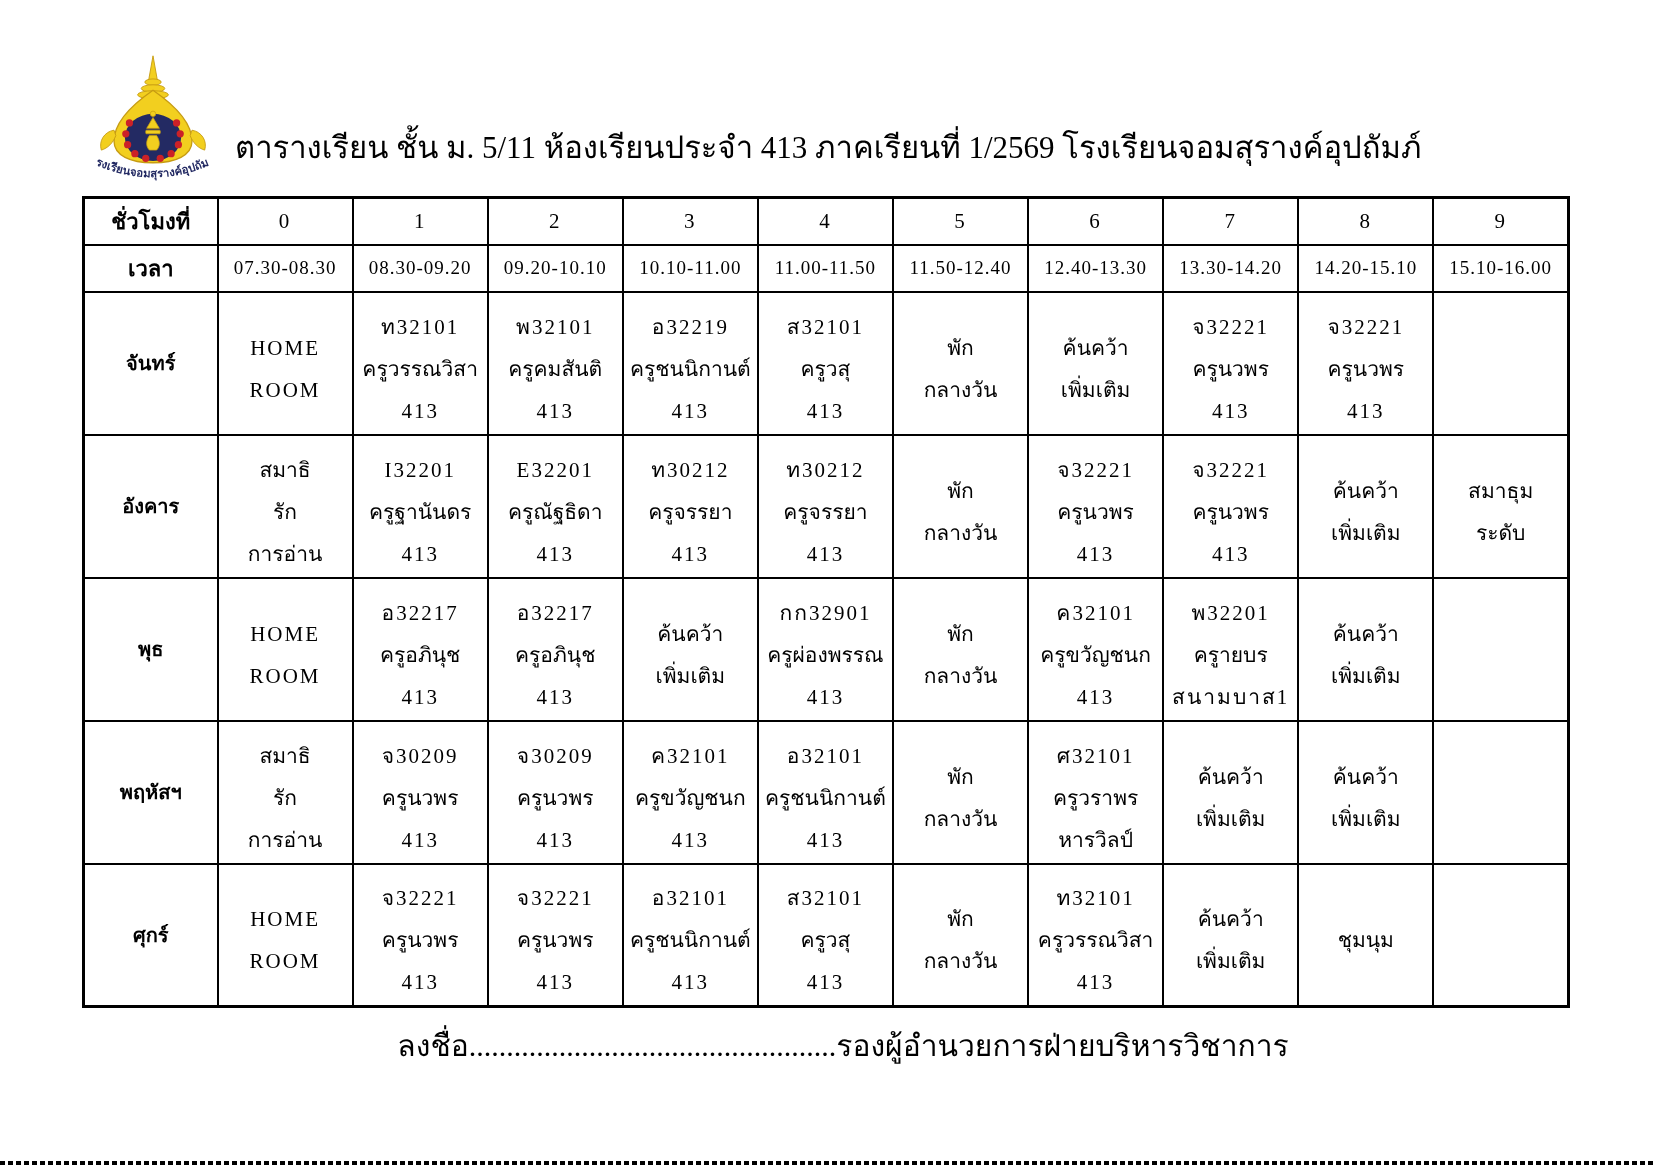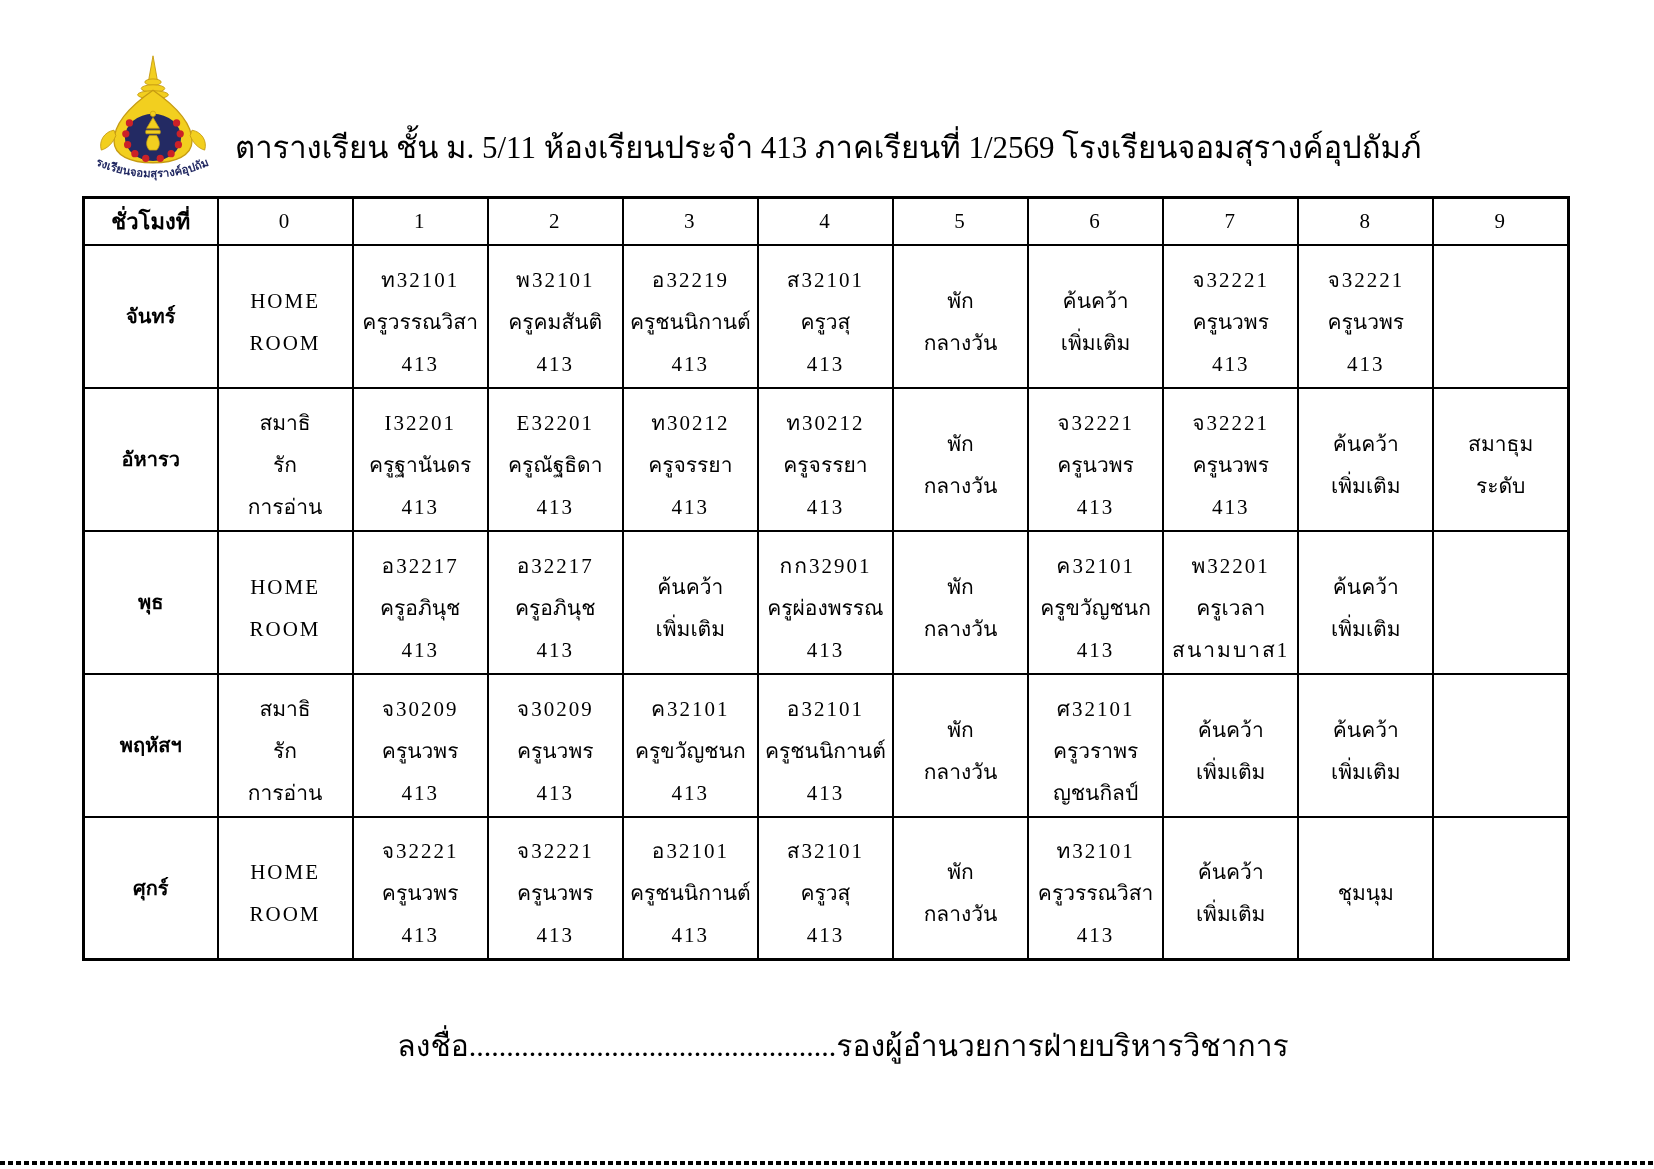--- a/index.html
+++ b/index.html
@@ -121,20 +121,33 @@
           <td class="sp">1</td>
           <td class="sp">2</td>
           <td class="sp">3</td>
           <td class="sp">4</td>
           <td class="sp">5</td>
           <td class="sp">6</td>
           <td class="sp">7</td>
           <td class="sp">8</td>
           <td class="sp">9</td>
         </tr>
+        <tr class="timer">
+          <th>เวลา</th>
+          <td>07.30-08.30</td>
+          <td>08.30-09.20</td>
+          <td>09.20-10.10</td>
+          <td>10.10-11.00</td>
+          <td>11.00-11.50</td>
+          <td>11.50-12.40</td>
+          <td>12.40-13.30</td>
+          <td>13.30-14.20</td>
+          <td>14.20-15.10</td>
+          <td>15.10-16.00</td>
+        </tr>
       </thead>
     <tbody>
         <tr class="dayrow">
           <th>จันทร์</th>
           <td class="cell">
             <div class="pad">
               <div class="ln sp">HOME</div>
               <div class="ln sp">ROOM</div>
             </div>
           </td>
@@ -190,21 +203,21 @@
               <div class="ln sp">จ32221</div>
               <div class="ln">ครูนวพร</div>
               <div class="ln sp">413</div>
             </div>
           </td>
           <td class="cell">
             <div class="pad"></div>
           </td>
         </tr>
         <tr class="dayrow">
-          <th>อัหารว</th>
+          <th>อังคาร</th>
           <td class="cell">
             <div class="pad">
               <div class="ln">สมาธิ</div>
               <div class="ln">รัก</div>
               <div class="ln">การอ่าน</div>
             </div>
           </td>
           <td class="cell">
             <div class="pad">
               <div class="ln sp">I32201</div>
@@ -310,21 +323,21 @@
           <td class="cell">
             <div class="pad">
               <div class="ln sp">ค32101</div>
               <div class="ln">ครูขวัญชนก</div>
               <div class="ln sp">413</div>
             </div>
           </td>
           <td class="cell">
             <div class="pad">
               <div class="ln sp">พ32201</div>
-              <div class="ln">ครูเวลา</div>
+              <div class="ln">ครูายบร</div>
               <div class="ln sp">สนามบาส1</div>
             </div>
           </td>
           <td class="cell">
             <div class="pad">
               <div class="ln">ค้นคว้า</div>
               <div class="ln">เพิ่มเติม</div>
             </div>
           </td>
           <td class="cell">
@@ -371,21 +384,21 @@
           <td class="cell">
             <div class="pad">
               <div class="ln">พัก</div>
               <div class="ln">กลางวัน</div>
             </div>
           </td>
           <td class="cell">
             <div class="pad">
               <div class="ln sp">ศ32101</div>
               <div class="ln">ครูวราพร</div>
-              <div class="ln">ญชนกิลป์</div>
+              <div class="ln">หารวิลป์</div>
             </div>
           </td>
           <td class="cell">
             <div class="pad">
               <div class="ln">ค้นคว้า</div>
               <div class="ln">เพิ่มเติม</div>
             </div>
           </td>
           <td class="cell">
             <div class="pad">

